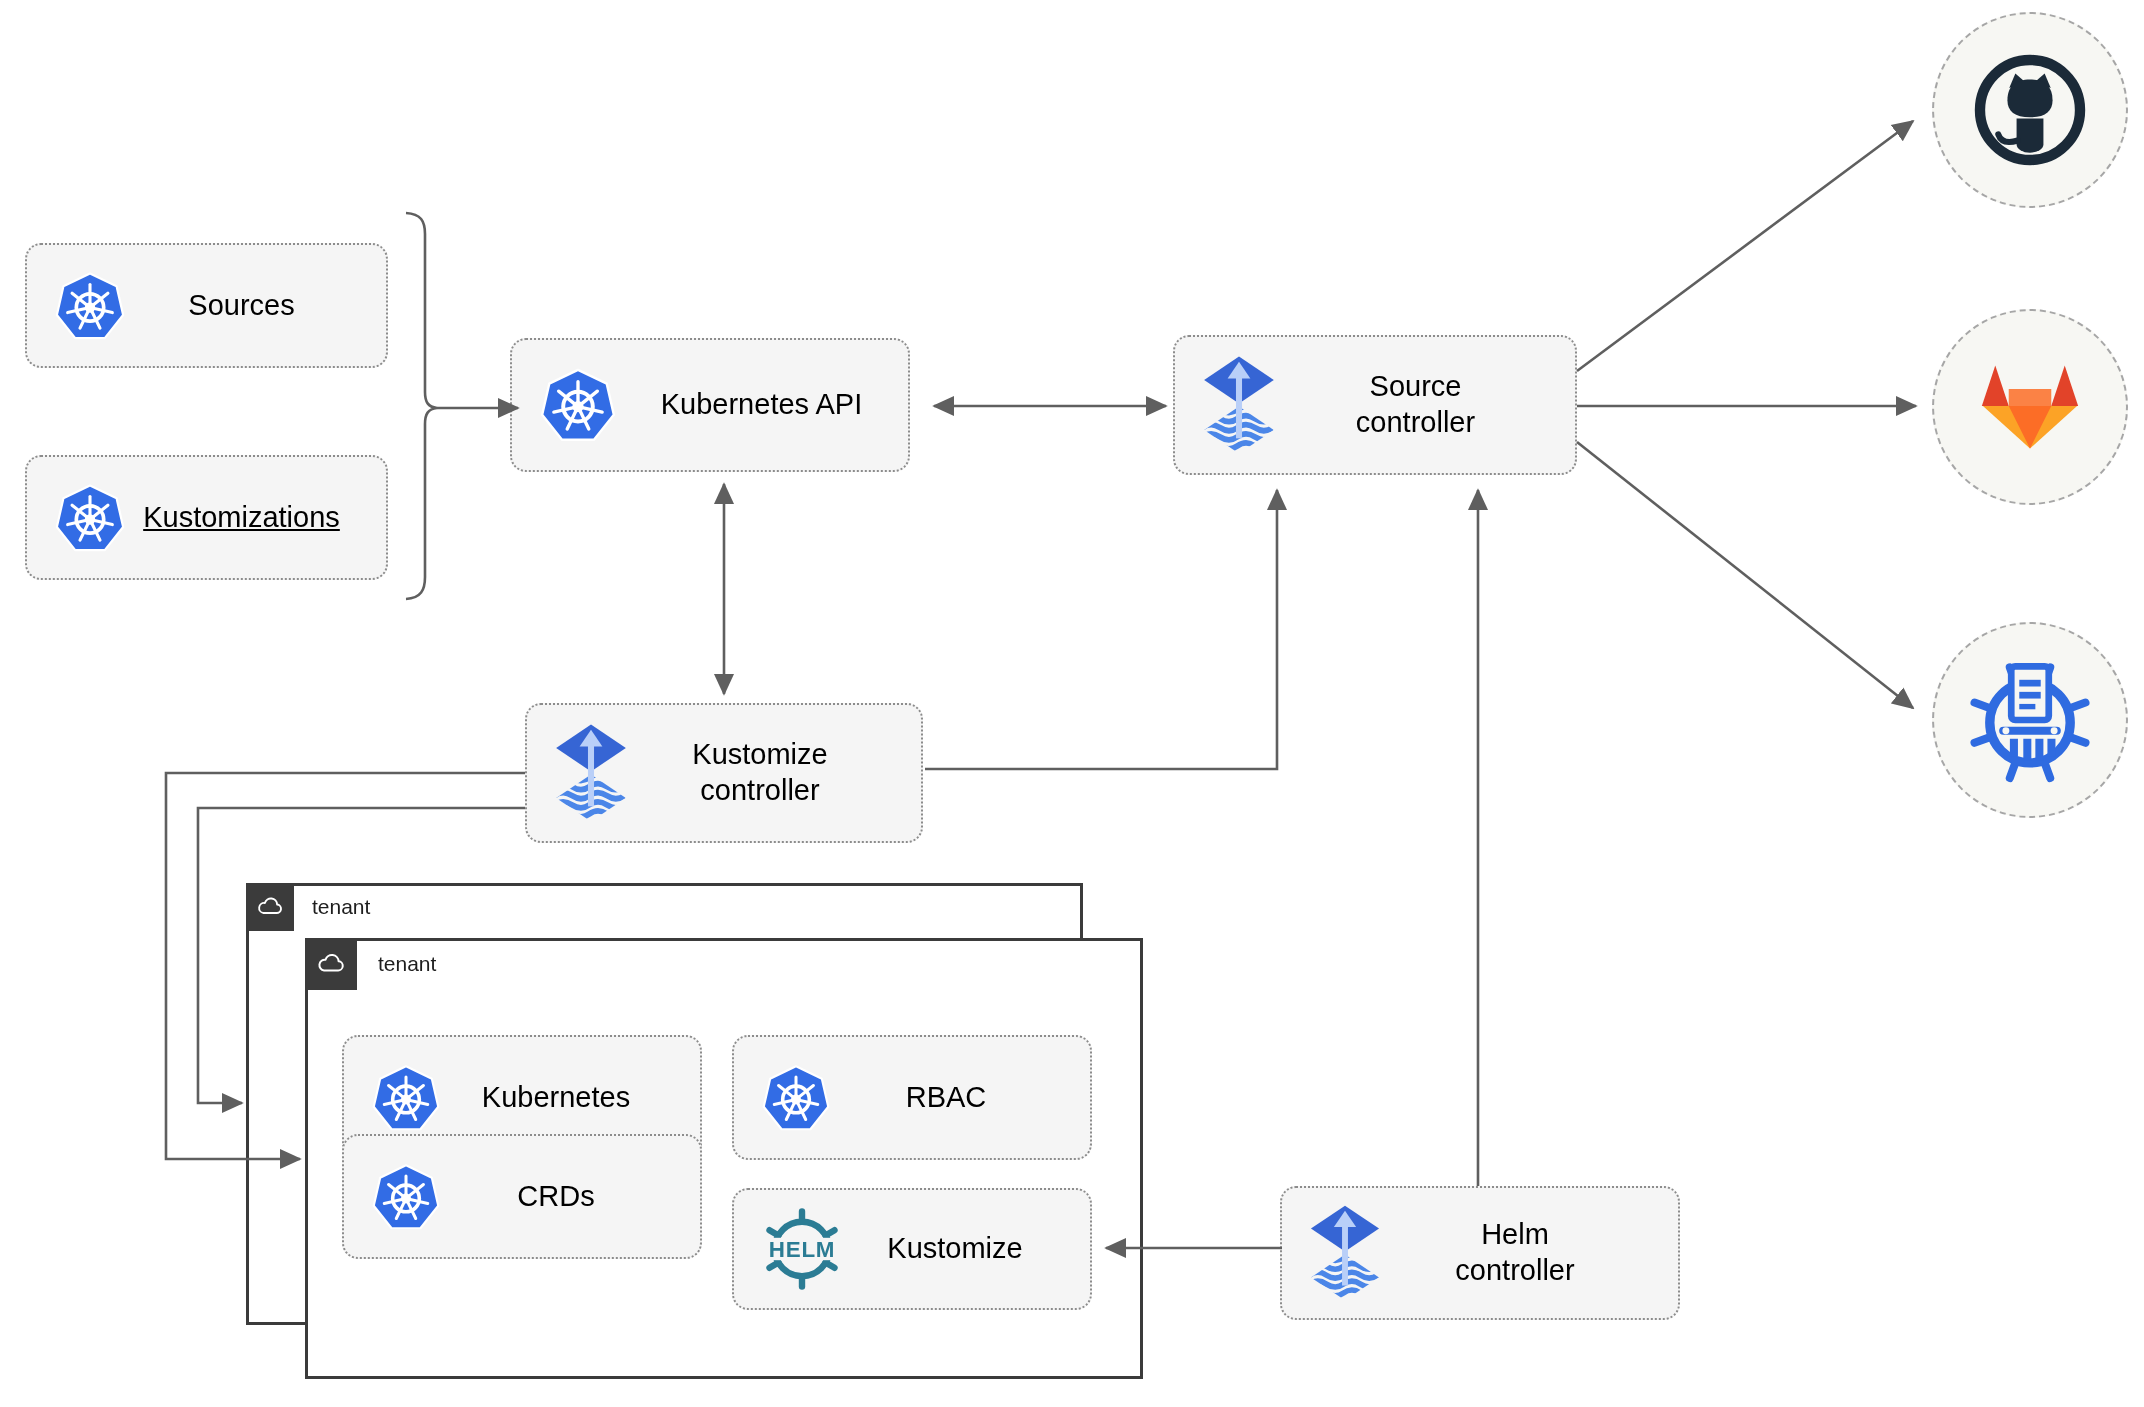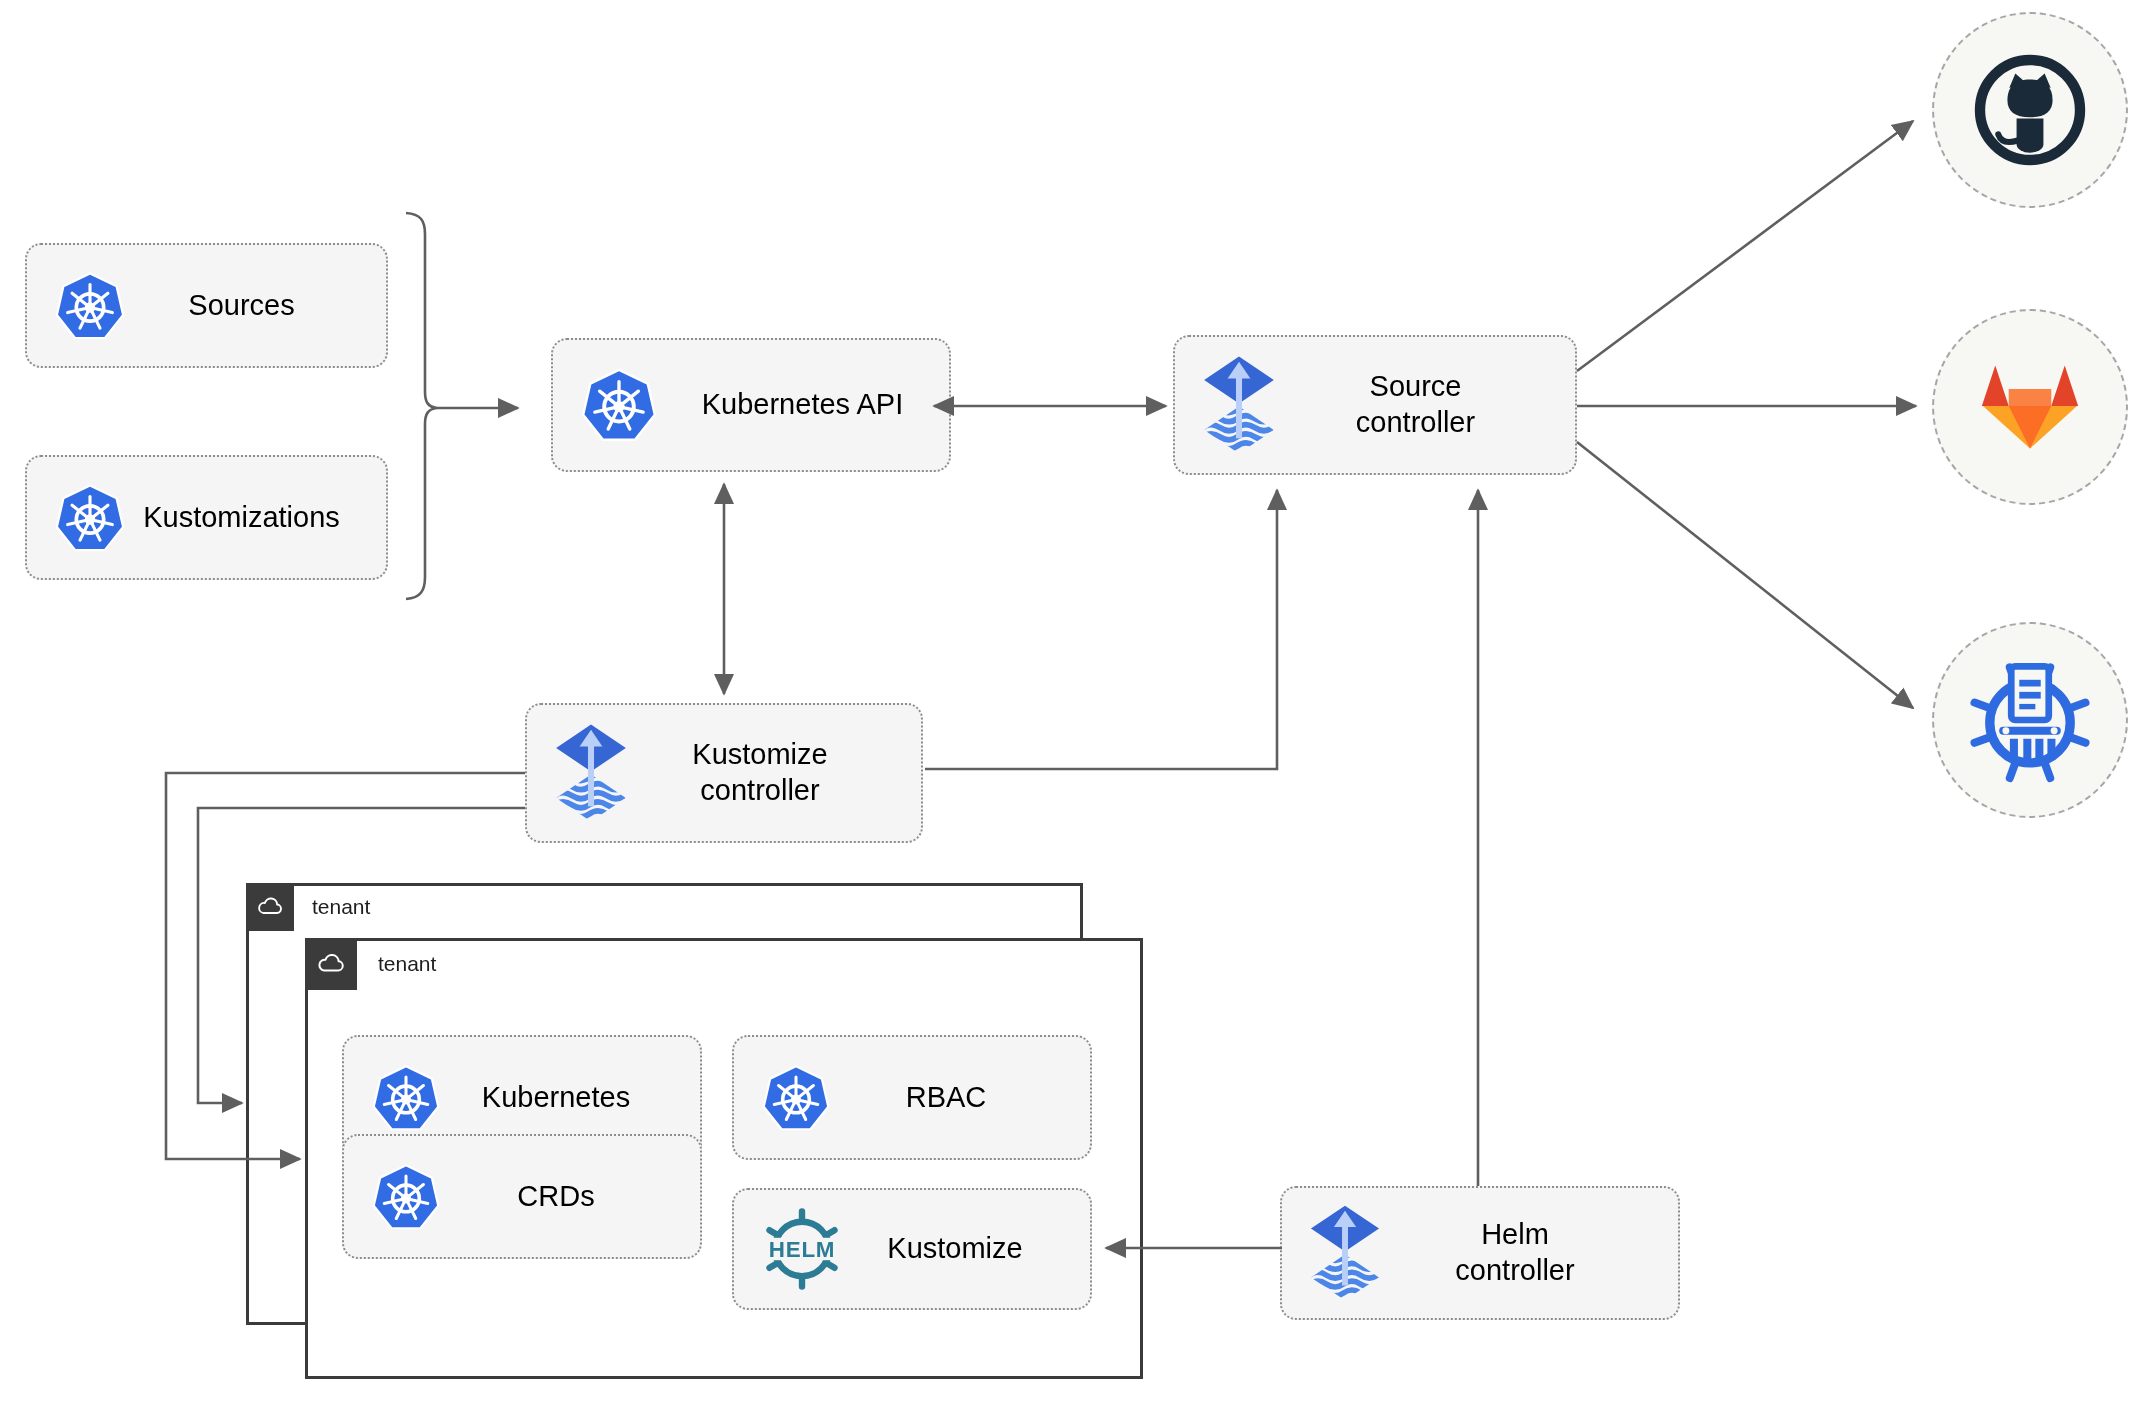--- a/index.html
+++ b/index.html
@@ -118,28 +118,28 @@
 </div>
 <div class="tenant-label z3" style="left:378px;top:952px;">tenant</div>
 
 <div class="node z4" style="left:25px;top:243px;width:363px;height:125px;">
   <svg class="icon" width="74" height="74">
       <use href="#sym-k8s"></use>
     </svg>
   <div class="lbl">Sources</div>
 </div>
 
-<div class="node z4" style="left:25px;top:455px;width:363px;height:125px;">
+<div class="node z4" style="left:25px;top:455px;width:363px;height:125px;text-decoration:underline;">
   <svg class="icon" width="74" height="74">
       <use href="#sym-k8s"></use>
     </svg>
   <div class="lbl">Kustomizations</div>
 </div>
 
-<div class="node z4" style="left:551px;top:338px;width:400px;height:134px;gap:27px;">
+<div class="node z4" style="left:510px;top:338px;width:400px;height:134px;gap:27px;">
   <svg class="icon" width="80" height="80">
       <use href="#sym-k8s"></use>
     </svg>
   <div class="lbl">Kubernetes API</div>
 </div>
 
 <div class="node z4" style="left:1173px;top:335px;width:404px;height:140px;gap:9px;">
   <svg class="icon" width="76" height="100">
       <use href="#sym-flux"></use>
     </svg>

